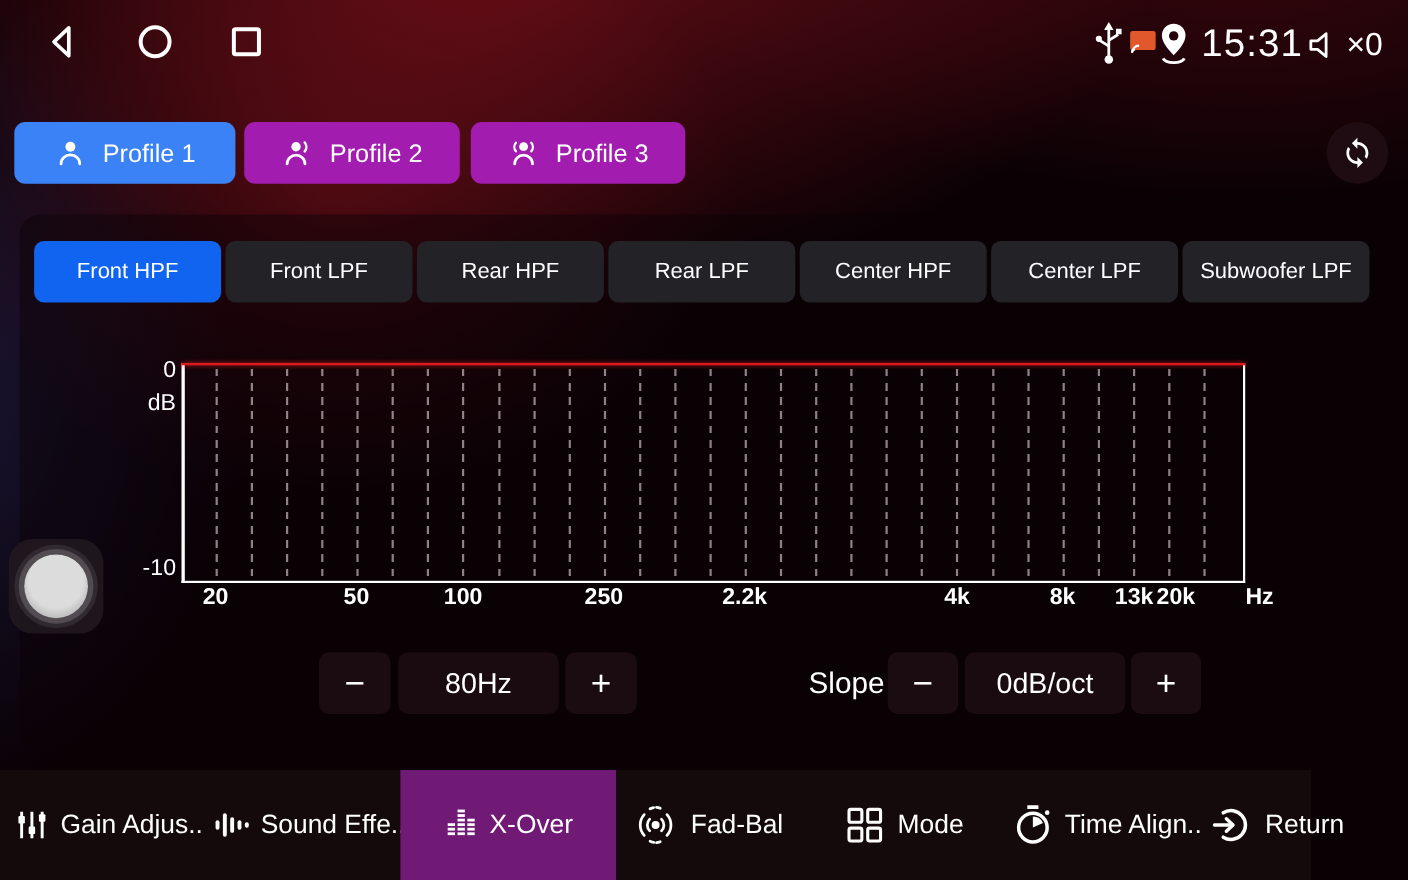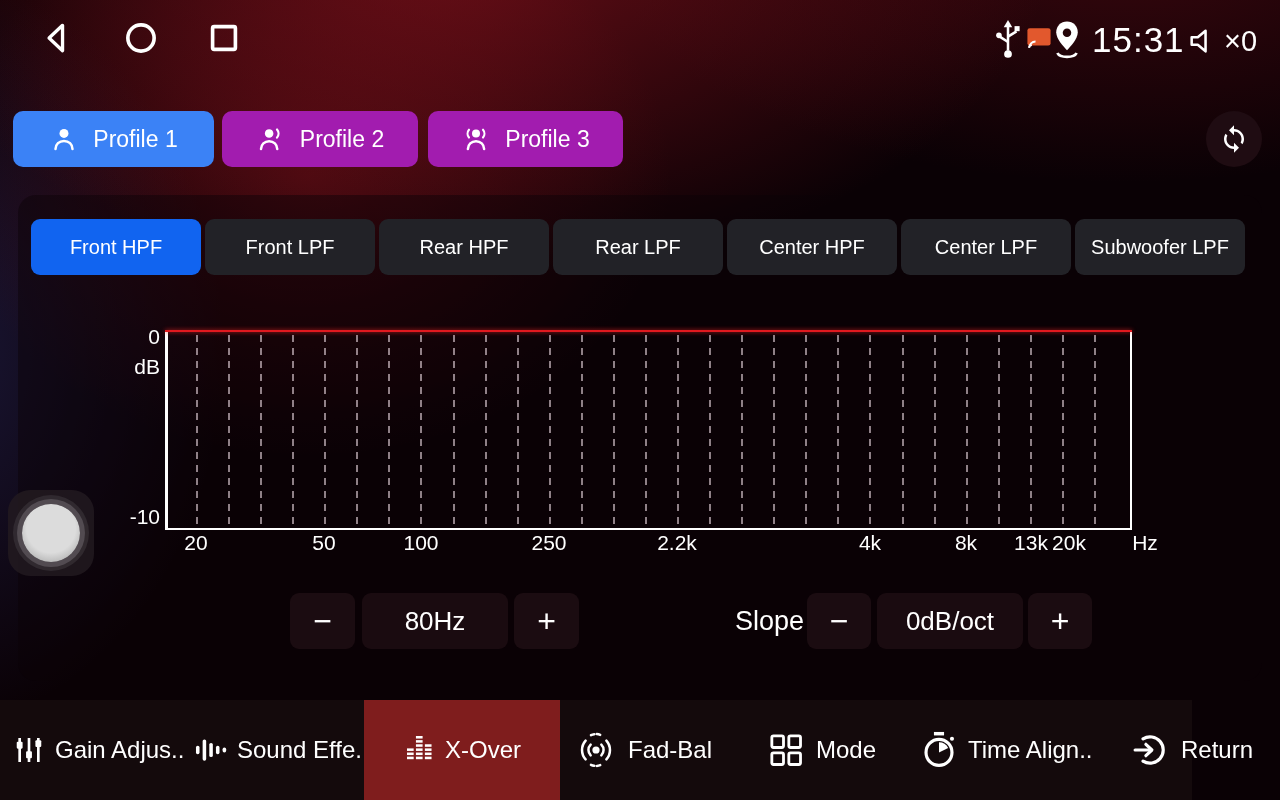--- a/index.html
+++ b/index.html
@@ -34,38 +34,38 @@
   .ftab{position:absolute;top:24px;width:170px;height:56px;border-radius:9px;background:#222227;display:flex;align-items:center;justify-content:center;font-size:20px;cursor:pointer;}
   .ftab.active{background:#1164f0;}
 
   
   .plot{position:absolute;left:147px;top:135px;width:962px;height:198px;
         border-left:3px solid #fff;border-right:2px solid #fff;border-bottom:2px solid #fff;}
   .plot .curve{position:absolute;left:-3px;right:-2px;top:0;height:2px;background:#e0191f;box-shadow:0 0 4px rgba(255,40,40,0.8);}
   .gridline{position:absolute;top:5px;bottom:2px;width:2px;
         background:repeating-linear-gradient(to bottom, rgba(232,214,222,0.60) 0 7px, rgba(0,0,0,0) 7px 13px);}
   .ylab{position:absolute;width:60px;text-align:right;font-size:21px;}
-  .xlabs{position:absolute;left:147px;top:336px;width:1010px;height:30px;font-size:21px;}
+  .xlabs{position:absolute;left:147px;top:336px;width:1010px;height:30px;font-size:21px;font-weight:bold;}
   .xlabs span{position:absolute;transform:translateX(-50%);}
 
   
   .knob-pad{position:absolute;left:-10px;top:295px;width:86px;height:86px;border-radius:22px;background:rgba(34,26,32,0.85);display:flex;align-items:center;justify-content:center;cursor:pointer;}
   .knob{width:58px;height:58px;border-radius:50%;
         background:radial-gradient(circle at 50% 42%, #dcdcdc 0 55%, #c2c2c2 72%, #9a9a9a 100%);
         box-shadow:0 0 0 5px rgba(125,118,125,0.45), 0 0 0 9px rgba(75,70,76,0.40);}
 
   
   .ctl-label{position:absolute;top:398px;height:56px;display:flex;align-items:center;font-size:27px;}
   .ctl-btn{position:absolute;top:398px;width:65px;height:56px;border-radius:9px;background:#1b0c11;display:flex;align-items:center;justify-content:center;font-size:32px;cursor:pointer;}
   .ctl-val{position:absolute;top:398px;width:146px;height:56px;border-radius:9px;background:#1a0b10;display:flex;align-items:center;justify-content:center;font-size:26px;}
 
   
   .bottom-nav{position:absolute;left:0;top:700px;width:1192px;height:100px;background:#140a0c;}
   .nav-item{position:absolute;top:0;height:100px;display:flex;align-items:center;gap:10px;font-size:24px;cursor:pointer;}
-  .nav-item.active{background:#7f1d1d;justify-content:center;}
+  .nav-item.active{background:#701a75;justify-content:center;}
 </style>
 </head>
 <body>
 
 <div class="navbtn" style="left:38px;">
   <svg width="38" height="38" viewBox="0 0 24 24">
     <path d="M15.5 4 L7 12 L15.5 20 Z" fill="none" stroke="#fff" stroke-width="2.1" stroke-linejoin="round"></path>
   </svg>
 </div>
 <div class="navbtn" style="left:122px;">
@@ -312,21 +312,21 @@
   <div class="nav-item" style="left:920px;">
     <svg width="38" height="40" viewBox="0 0 24 25">
       <circle cx="12" cy="14" r="8.2" fill="none" stroke="#fff" stroke-width="2"></circle>
       <line x1="8.8" y1="2.2" x2="15.2" y2="2.2" stroke="#fff" stroke-width="2.2"></line>
       <circle cx="20.2" cy="5.4" r="1.3" fill="#fff"></circle>
       <path d="M12 14 V7.6 A6.4 6.4 0 0 1 17.8 11.3 Z" fill="#fff"></path>
     </svg>
     <span>Time Align..</span>
   </div>
 
-  <div class="nav-item" style="left:1131px;gap:12px;">
+  <div class="nav-item" style="left:1100px;gap:12px;">
     <svg width="38" height="38" viewBox="0 0 24 24">
       <path d="M7.6 5 A8.3 8.3 0 1 1 7.6 19" fill="none" stroke="#fff" stroke-width="2" stroke-linecap="round"></path>
       <line x1="2.6" y1="12" x2="12.6" y2="12" stroke="#fff" stroke-width="2" stroke-linecap="round"></line>
       <path d="M9.4 8.4 L13.2 12 L9.4 15.6" fill="none" stroke="#fff" stroke-width="2" stroke-linecap="round" stroke-linejoin="round"></path>
     </svg>
     <span>Return</span>
   </div>
 </div>
 
 </body></html>

